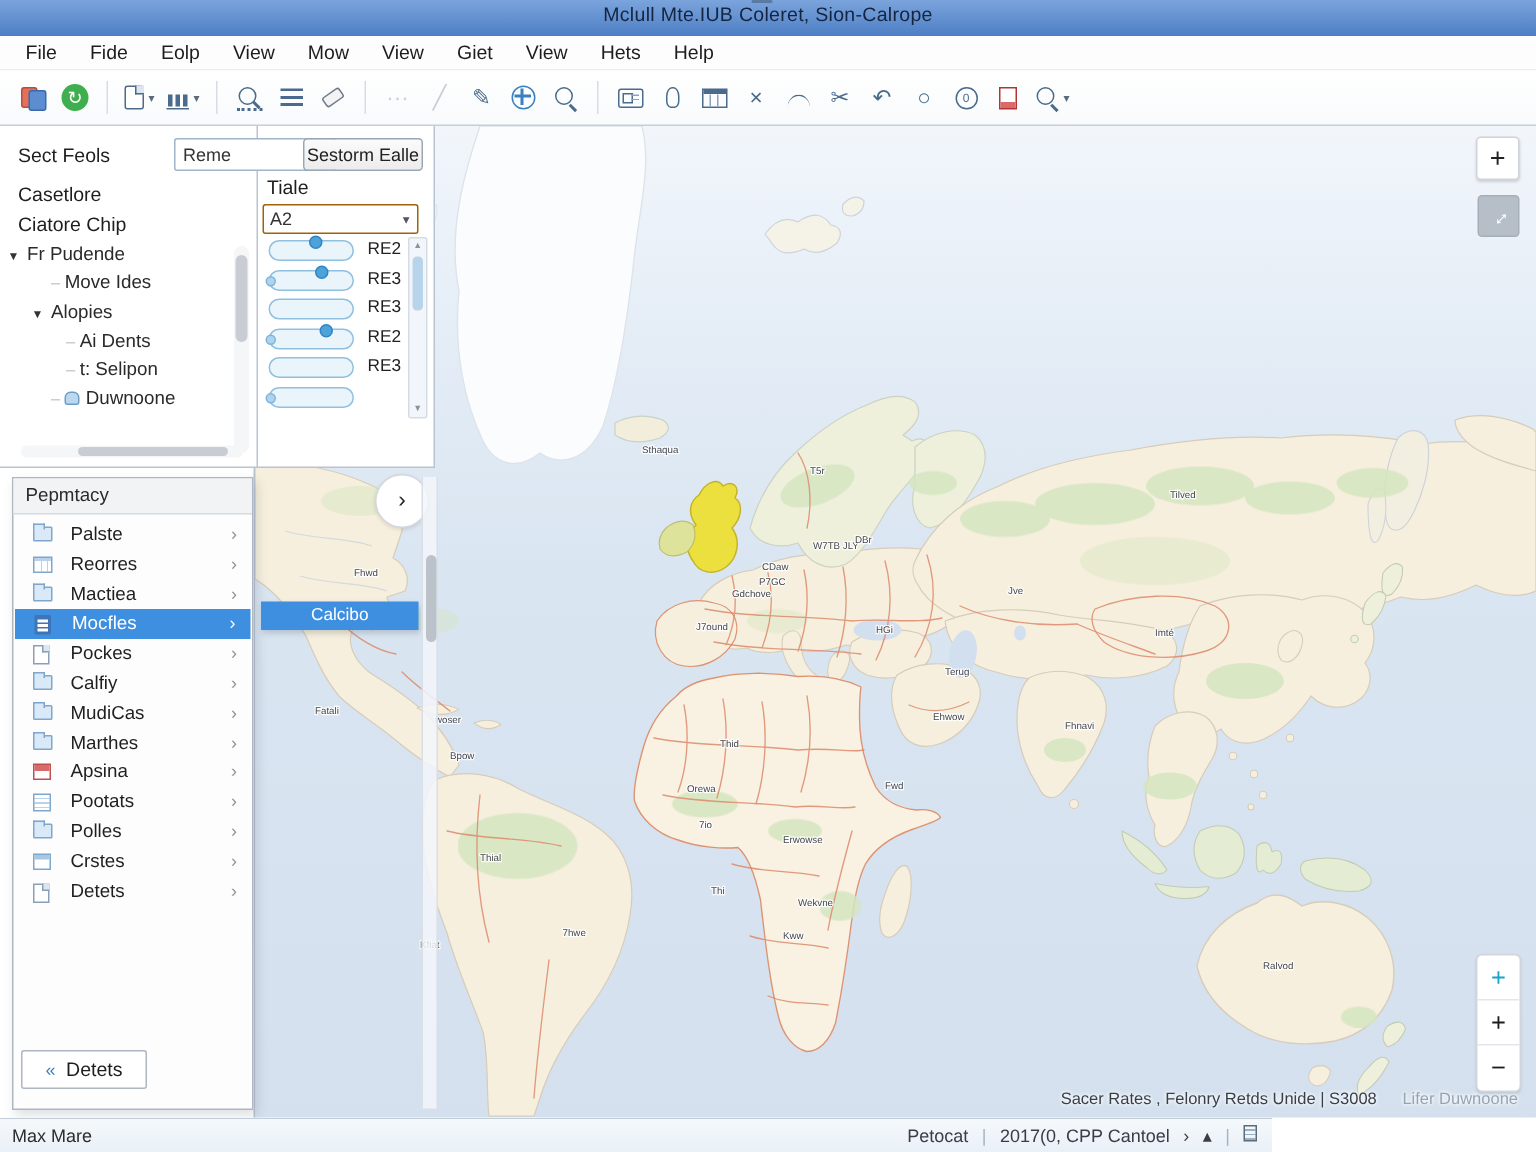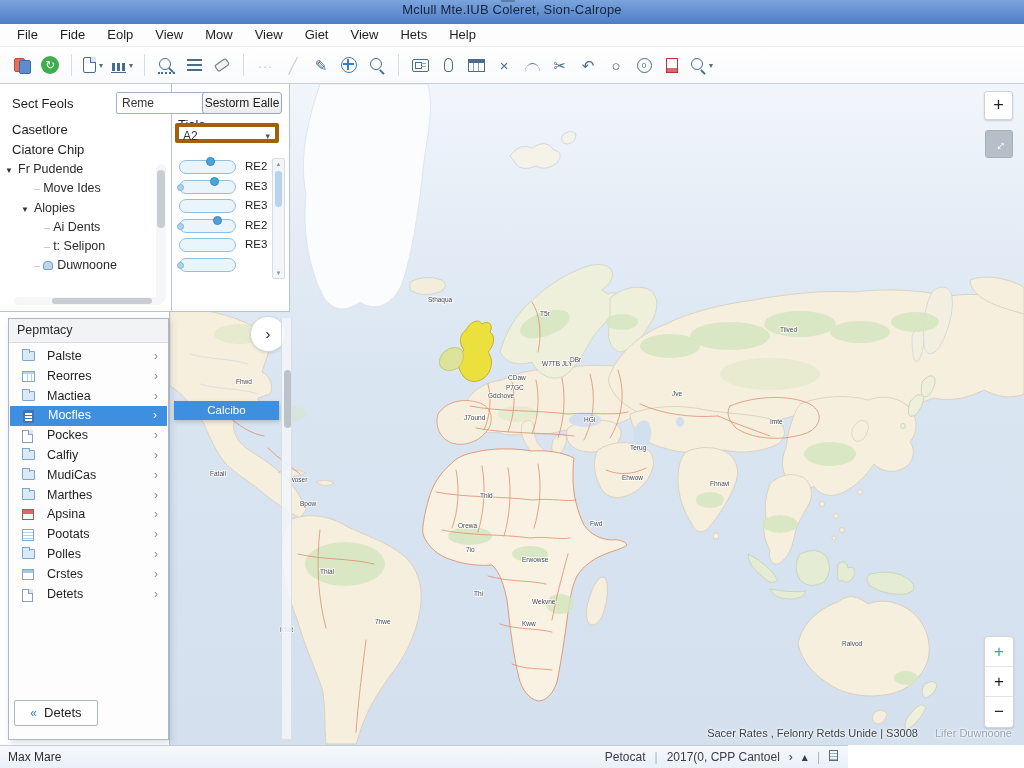--- a/index.html
+++ b/index.html
@@ -88,21 +88,21 @@
   #col-divider { position:absolute; left:171px; top:0; width:1px; height:228px; background:#b9c4d2; }
   .lbl { position:absolute; font-size:13px; color:#1e1e1e; }
   #search-label { left:12px; top:12px; }
   #search-input { position:absolute; left:88px; top:8px; width:108px; height:22px; border:1px solid #9fb4c8; border-radius:2px;
     padding:0 5px; font-size:12px; font-family:inherit; color:#333; background:#fff;margin-left:28px; }
   #search-btn { position:absolute; left:202px; top:8px; width:80px; height:22px; background:linear-gradient(#fbfbfb,#ececec);
     border:1px solid #9aa6b4; border-radius:3px; font-size:12px; color:#222; text-align:center; line-height:20px; }
   #cat-title { left:12px; top:38px; }
   #cat-sub { left:12px; top:58px; }
   #tiale-label { left:178px; top:33px; }
-  #tiale-select { position:absolute; left:175px; top:39px; width:104px; height:20px; border:4px solid #a16207; border-radius:2px;
+  #tiale-select { position:absolute; left:175px; top:52px; width:104px; height:20px; border:1px solid #a16207; border-radius:2px;
     background:#fff; font-size:12px; color:#333; line-height:18px; padding-left:4px; }
   #tiale-select .sel-caret { position:absolute; right:5px; top:0; font-size:9px; color:#556; }
 
   
   #tree { position:absolute; left:0; top:76px; width:168px; }
   .t-row { position:relative; height:19.3px; line-height:19.3px; font-size:12.5px; color:#2a2a2a; white-space:nowrap; }
   .t-exp { position:absolute; font-size:8px; color:#333; top:1px; }
   .t-guide { color:#b8bfc7; margin-right:3px; font-size:11px; }
   .tree-cone { display:inline-block; width:10px; height:9px; background:#bcd8f0; border:1px solid #6f9ec7;
     border-radius:4px 4px 2px 2px; margin-right:4px; vertical-align:-1px; }

